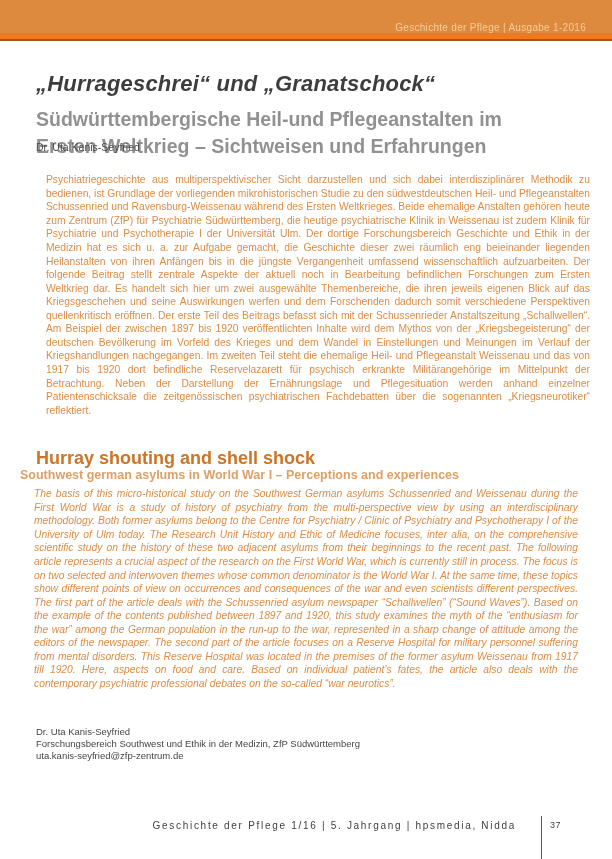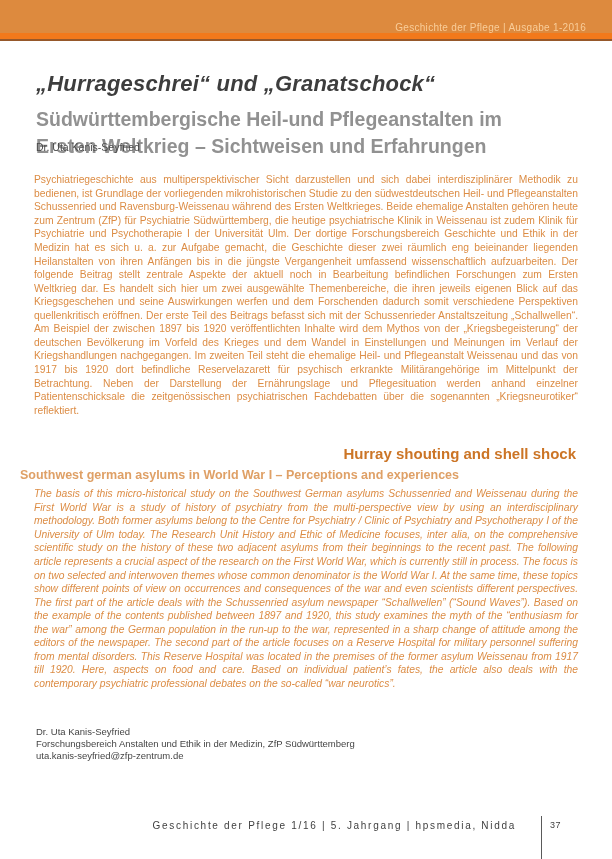--- a/index.html
+++ b/index.html
@@ -28,27 +28,27 @@
   .subtitle{
     position:absolute;top:90px;left:36px;width:480px;
     font-size:19.5px;line-height:27px;color:#919191;font-weight:bold;
   }
   .author{
     position:absolute;top:141px;left:36px;width:540px;
     font-size:10.5px;color:#4a4a4a;
   }
   
   .abstract-de{
-    position:absolute;top:163px;left:34px;width:544px;
+    position:absolute;top:163px;left:46px;width:544px;
     font-size:10.3px;line-height:13.55px;text-align:justify;
     color:#dc8c44;
   }
   .heading-en{
     position:absolute;top:430px;left:36px;width:540px;
-    font-size:15px;font-weight:bold;color:#cc7526;text-align:right;
+    font-size:18px;font-weight:bold;color:#cc7526;
   }
   .subheading-en{
     position:absolute;top:451px;left:20px;width:540px;
     font-size:12.5px;color:#dfa066;
   }
   .abstract-en{
     position:absolute;top:477px;left:34px;width:544px;
     font-size:10.3px;line-height:13.55px;text-align:justify;
     color:#dc8c44;font-style:italic;
   }
@@ -93,21 +93,21 @@
   <div class="author">Dr. Uta Kanis-Seyfried</div>
 
   <p class="abstract-de">Psychiatriegeschichte aus multiperspektivischer Sicht darzustellen und sich dabei interdisziplinärer Methodik zu bedienen, ist Grundlage der vorliegenden mikrohistorischen Studie zu den südwestdeutschen Heil- und Pflegeanstalten Schussenried und Ravensburg-Weissenau während des Ersten Weltkrieges. Beide ehemalige Anstalten gehören heute zum Zentrum (ZfP) für Psychiatrie Südwürttemberg, die heutige psychiatrische Klinik in Weissenau ist zudem Klinik für Psychiatrie und Psychotherapie I der Universität Ulm. Der dortige Forschungsbereich Geschichte und Ethik in der Medizin hat es sich u. a. zur Aufgabe gemacht, die Geschichte dieser zwei räumlich eng beieinander liegenden Heilanstalten von ihren Anfängen bis in die jüngste Vergangenheit umfassend wissenschaftlich aufzuarbeiten. Der folgende Beitrag stellt zentrale Aspekte der aktuell noch in Bearbeitung befindlichen Forschungen zum Ersten Weltkrieg dar. Es handelt sich hier um zwei ausgewählte Themenbereiche, die ihren jeweils eigenen Blick auf das Kriegsgeschehen und seine Auswirkungen werfen und dem Forschenden dadurch somit verschiedene Perspektiven quellenkritisch eröffnen. Der erste Teil des Beitrags befasst sich mit der Schussenrieder Anstaltszeitung „Schallwellen“. Am Beispiel der zwischen 1897 bis 1920 veröffentlichten Inhalte wird dem Mythos von der „Kriegsbegeisterung“ der deutschen Bevölkerung im Vorfeld des Krieges und dem Wandel in Einstellungen und Meinungen im Verlauf der Kriegshandlungen nachgegangen. Im zweiten Teil steht die ehemalige Heil- und Pflegeanstalt Weissenau und das von 1917 bis 1920 dort befindliche Reservelazarett für psychisch erkrankte Militärangehörige im Mittelpunkt der Betrachtung. Neben der Darstellung der Ernährungslage und Pflegesituation werden anhand einzelner Patientenschicksale die zeitgenössischen psychiatrischen Fachdebatten über die sogenannten „Kriegsneurotiker“ reflektiert.</p>
 
   <h3 class="heading-en">Hurray shouting and shell shock</h3>
   <h4 class="subheading-en">Southwest german asylums in World War I – Perceptions and experiences</h4>
   <p class="abstract-en">The basis of this micro-historical study on the Southwest German asylums Schussenried and Weissenau during the First World War is a study of history of psychiatry from the multi-perspective view by using an interdisciplinary methodology. Both former asylums belong to the Centre for Psychiatry / Clinic of Psychiatry and Psychotherapy I of the University of Ulm today. The Research Unit History and Ethic of Medicine focuses, inter alia, on the comprehensive scientific study on the history of these two adjacent asylums from their beginnings to the recent past. The following article represents a crucial aspect of the research on the First World War, which is currently still in process. The focus is on two selected and interwoven themes whose common denominator is the World War I. At the same time, these topics show different points of view on occurrences and consequences of the war and even scientists different perspectives. The first part of the article deals with the Schussenried asylum newspaper “Schallwellen” (“Sound Waves”). Based on the example of the contents published between 1897 and 1920, this study examines the myth of the “enthusiasm for the war” among the German population in the run-up to the war, represented in a sharp change of attitude among the editors of the newspaper. The second part of the article focuses on a Reserve Hospital for military personnel suffering from mental disorders. This Reserve Hospital was located in the premises of the former asylum Weissenau from 1917 till 1920. Here, aspects on food and care. Based on individual patient’s fates, the article also deals with the contemporary psychiatric professional debates on the so-called “war neurotics”.</p>
 
   <div class="korr-block">
     <div>Dr. Uta Kanis-Seyfried</div>
-    <div>Forschungsbereich Anstalten und Ethik in der Medizin, ZfP Südwürttemberg</div>
+    <div>Forschungsbereich Southwest und Ethik in der Medizin, ZfP Südwürttemberg</div>
     <div>uta.kanis-seyfried@zfp-zentrum.de</div>
   </div>
 
   <div class="footer-info">Geschichte der Pflege 1/16 | 5. Jahrgang | hpsmedia, Nidda</div>
   <div class="footer-rule"></div>
   <div class="footer-page">37</div>
 
 </div>
 
 </body></html>

